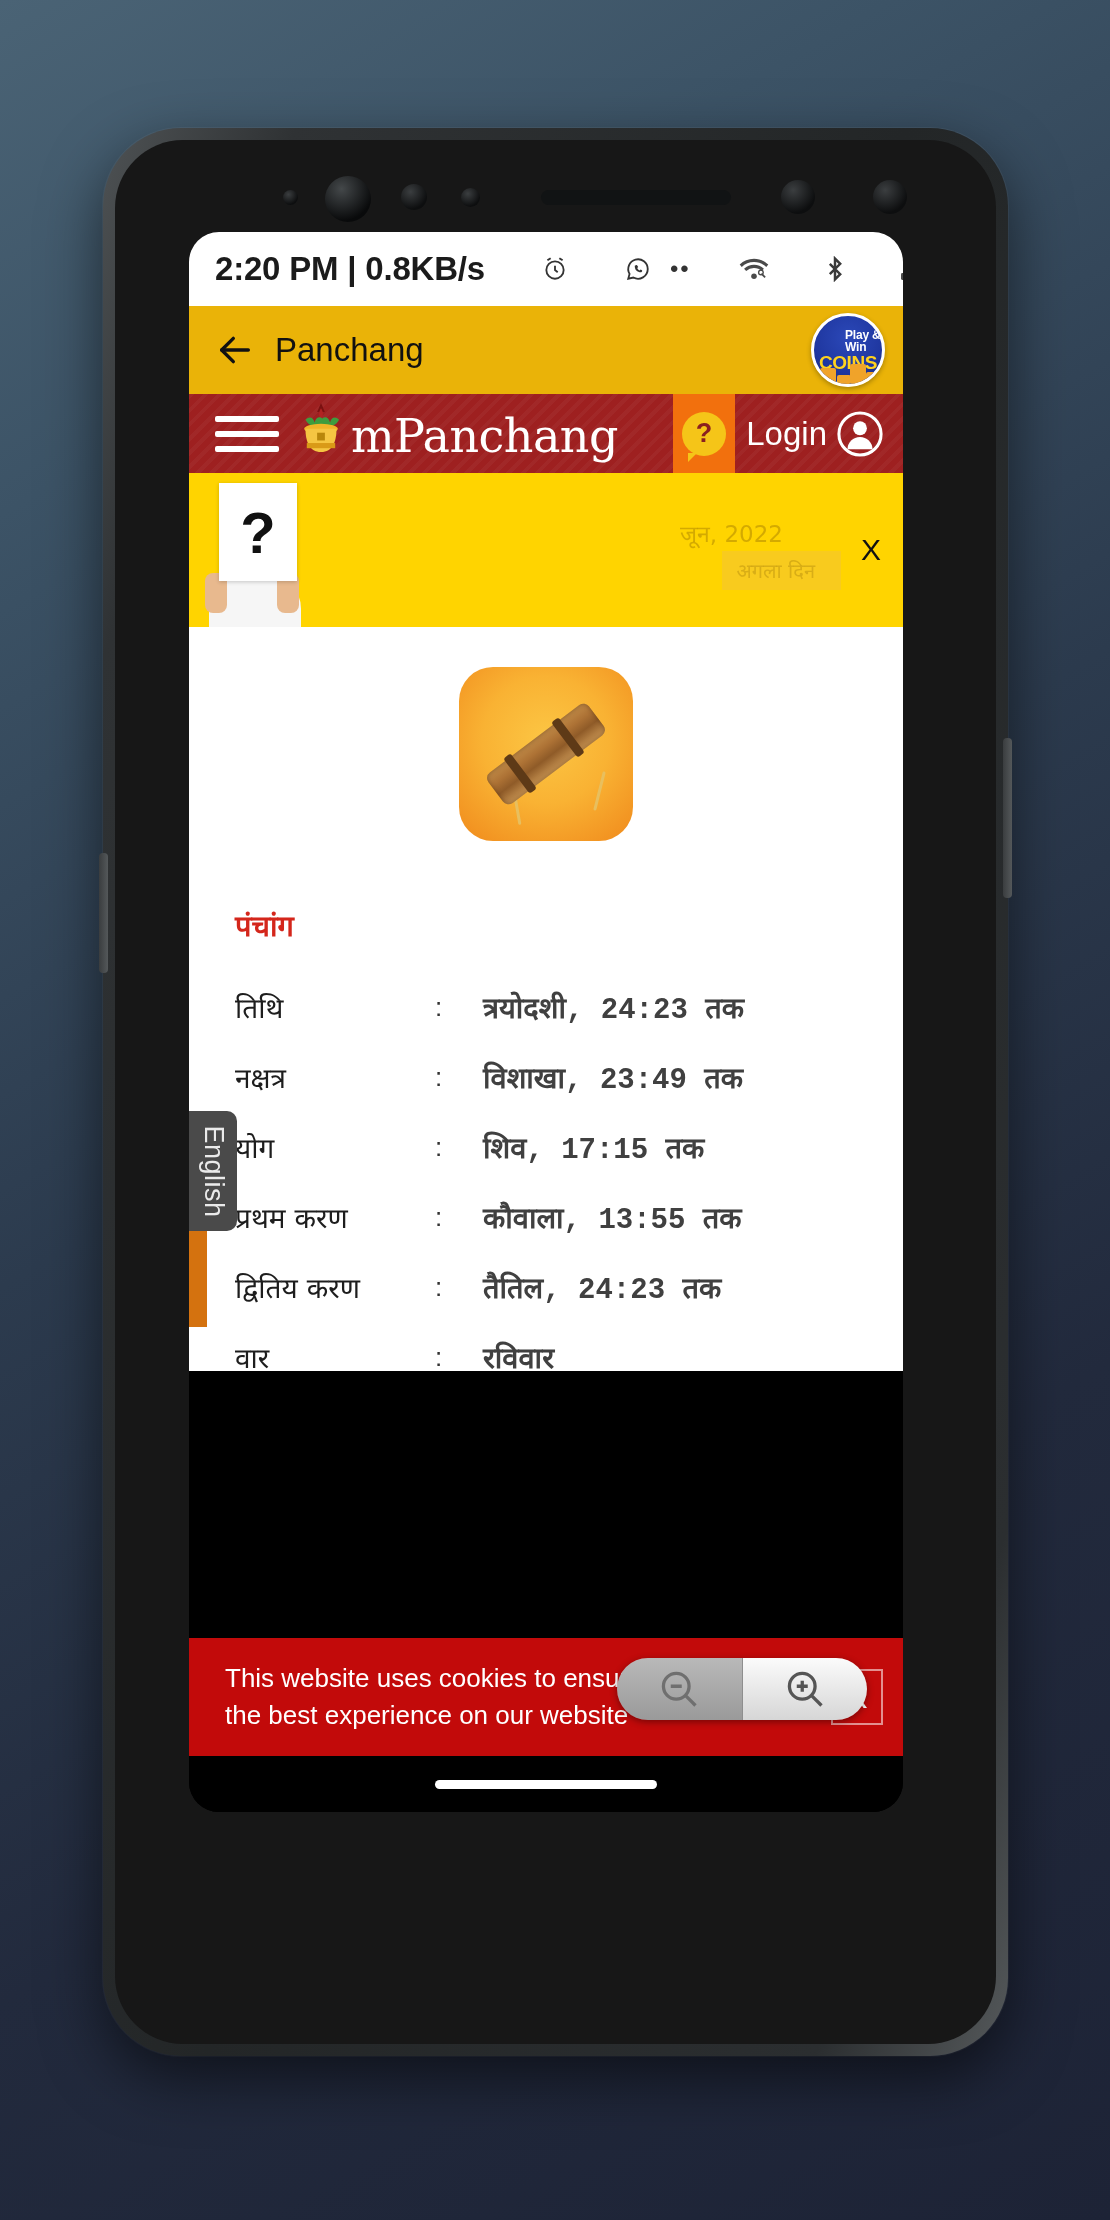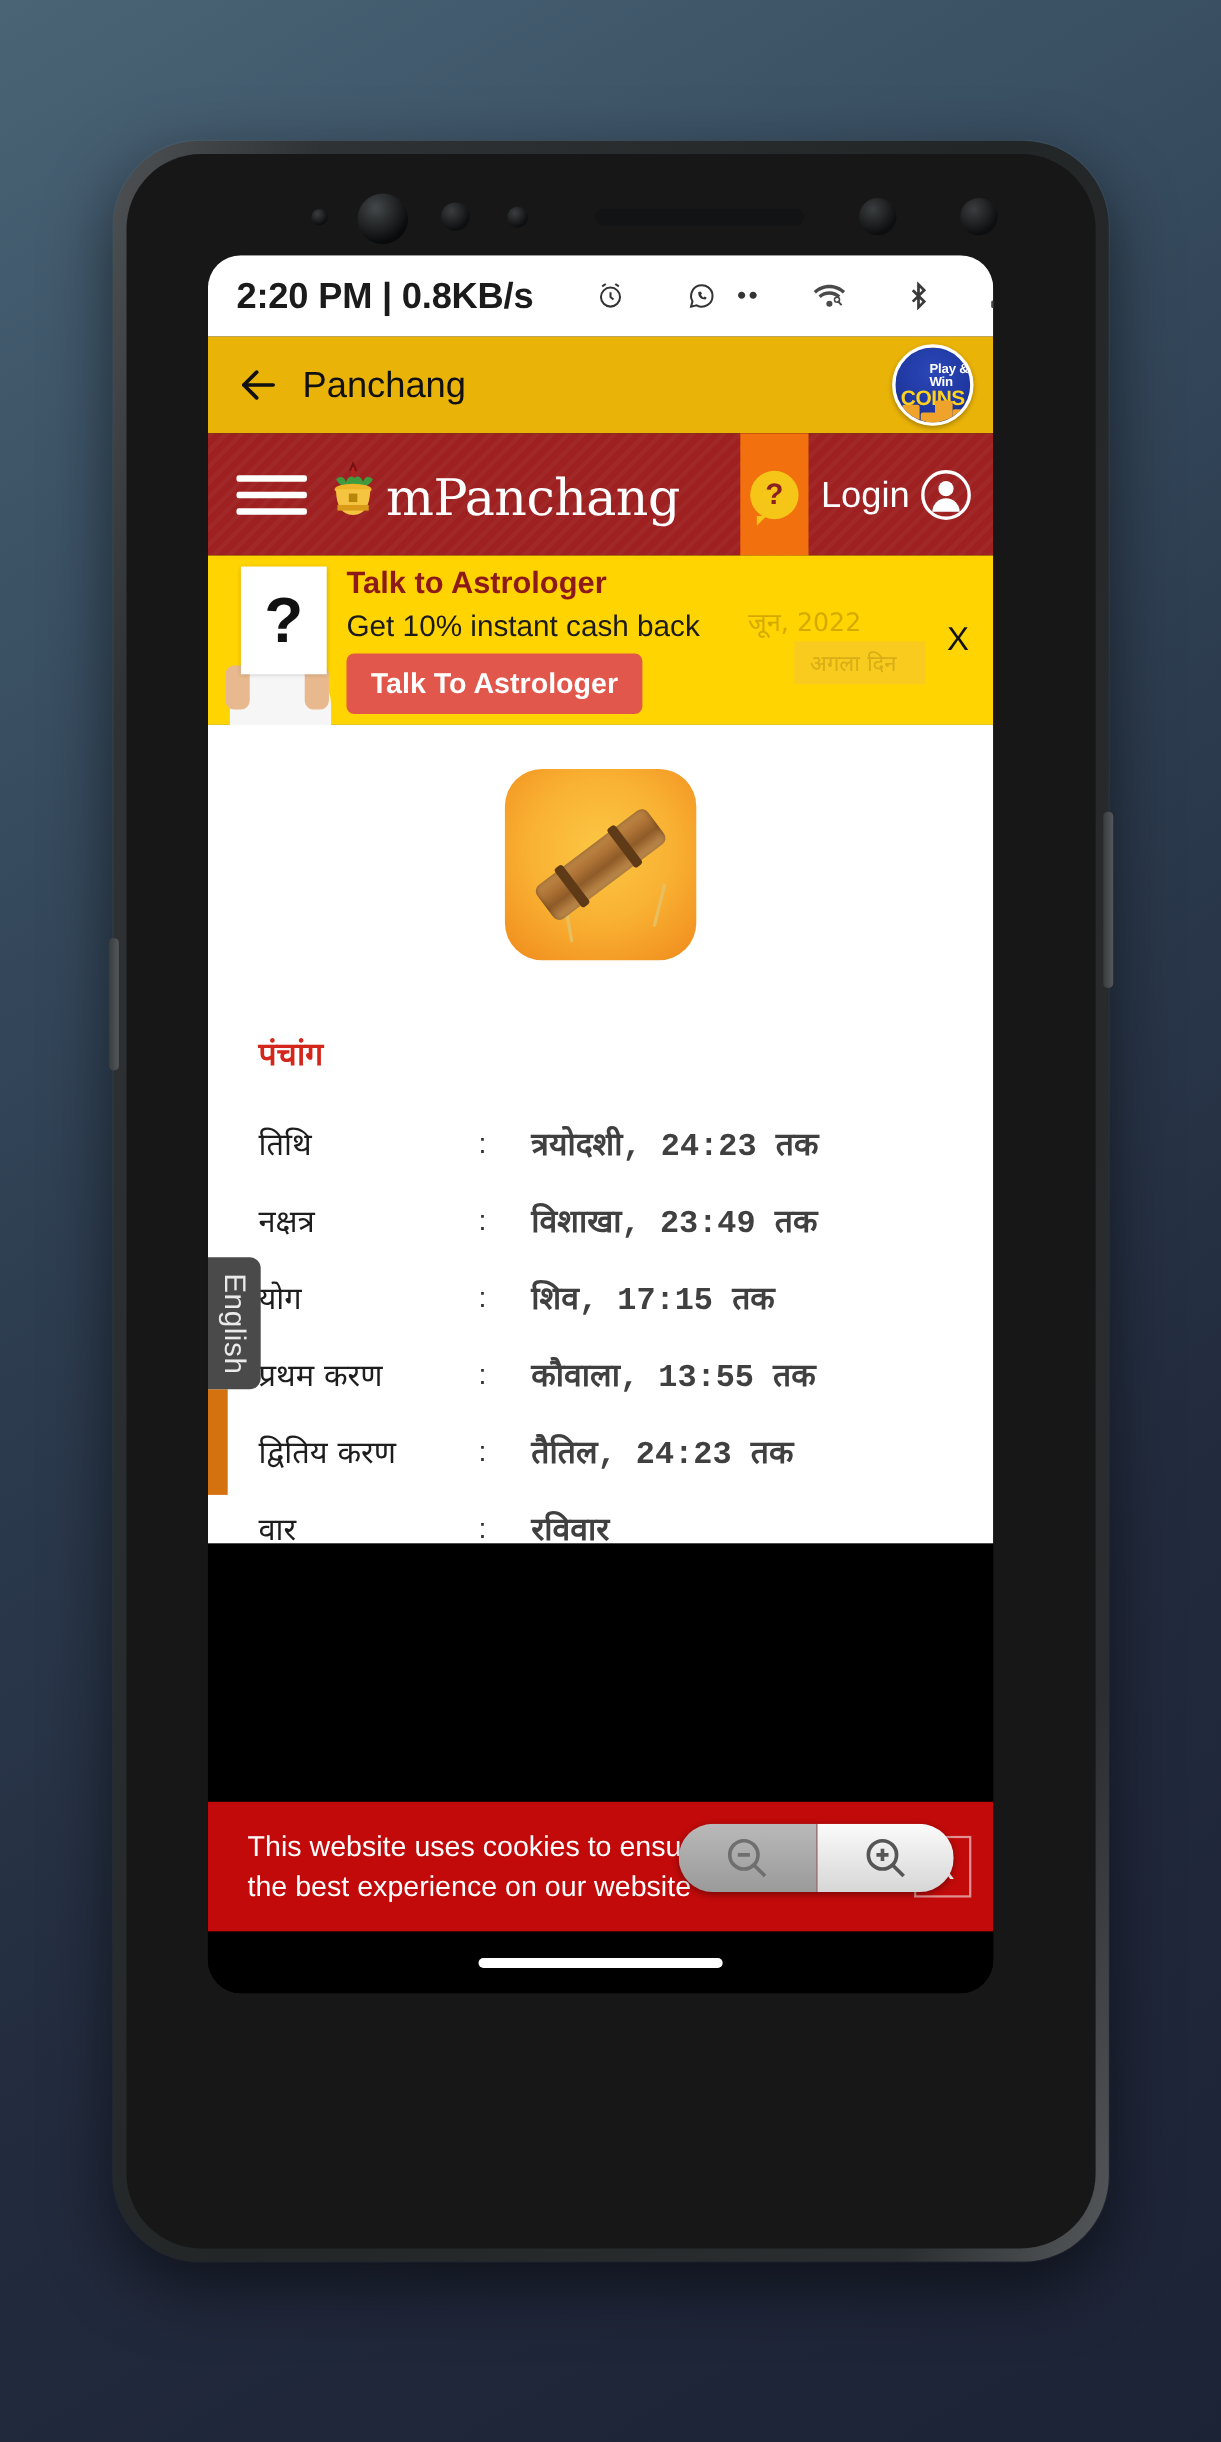--- a/index.html
+++ b/index.html
@@ -142,21 +142,21 @@
   #coins-badge-l1 { font-size: 12px; font-weight: bold; color: #fff; line-height: 1; letter-spacing: -.2px; padding-left: 31px; }
   #coins-badge-l2 { font-size: 19px; font-weight: bold; color: #ffd21e; line-height: 1.05; letter-spacing: -.4px; }
   .coin-stack { position: absolute; bottom: 0; background: #f0a32a; border-radius: 2px; }
   #cs1 { left: 6px;  bottom: 0; width: 16px; height: 16px; }
   #cs2 { left: 23px; bottom: 0; width: 14px; height: 9px; }
   #cs3 { left: 36px; bottom: 0; width: 16px; height: 20px; }
   #cs4 { left: 52px; bottom: 0; width: 15px; height: 12px; }
 
   
   #site-header {
-    height: 111px;
+    height: 79px;
     background:
       repeating-linear-gradient(135deg, rgba(255,255,255,.035) 0 4px, rgba(0,0,0,0) 4px 10px),
       #9e2020;
     display: flex;
     align-items: center;
     position: relative;
   }
   #hamburger { width: 64px; margin-left: 26px; flex: 0 0 auto; cursor: pointer; }
   #hamburger span { display: block; height: 6px; background: #fff; border-radius: 2px; margin: 9px 0; }
   #kalash-icon { width: 52px; height: 62px; margin-left: 16px; flex: 0 0 auto; }
@@ -562,25 +562,20 @@
 
     <div id="ad-banner">
       <span id="ad-ghost-date">जून, 2022</span>
       <span id="ad-ghost-btn">अगला दिन</span>
       <span id="ad-person">
         <span id="ad-body"></span>
         <span class="ad-hand" id="ad-hand-l"></span>
         <span class="ad-hand" id="ad-hand-r"></span>
         <span id="ad-card">?</span>
       </span>
-      <span id="ad-text">
-        <div id="ad-title">Talk to Astrologer</div>
-        <div id="ad-sub">Get 10% instant cash back</div>
-        <div id="ad-cta">Talk To Astrologer</div>
-      </span>
       <span id="ad-close">X</span>
     </div>
 
     <div id="page-body">
 
       <div id="scroll-icon-wrap">
         <div id="scroll-icon">
           <span class="scroll-string" id="str-a"></span>
           <span class="scroll-string" id="str-b"></span>
           <span id="scroll-roll">

